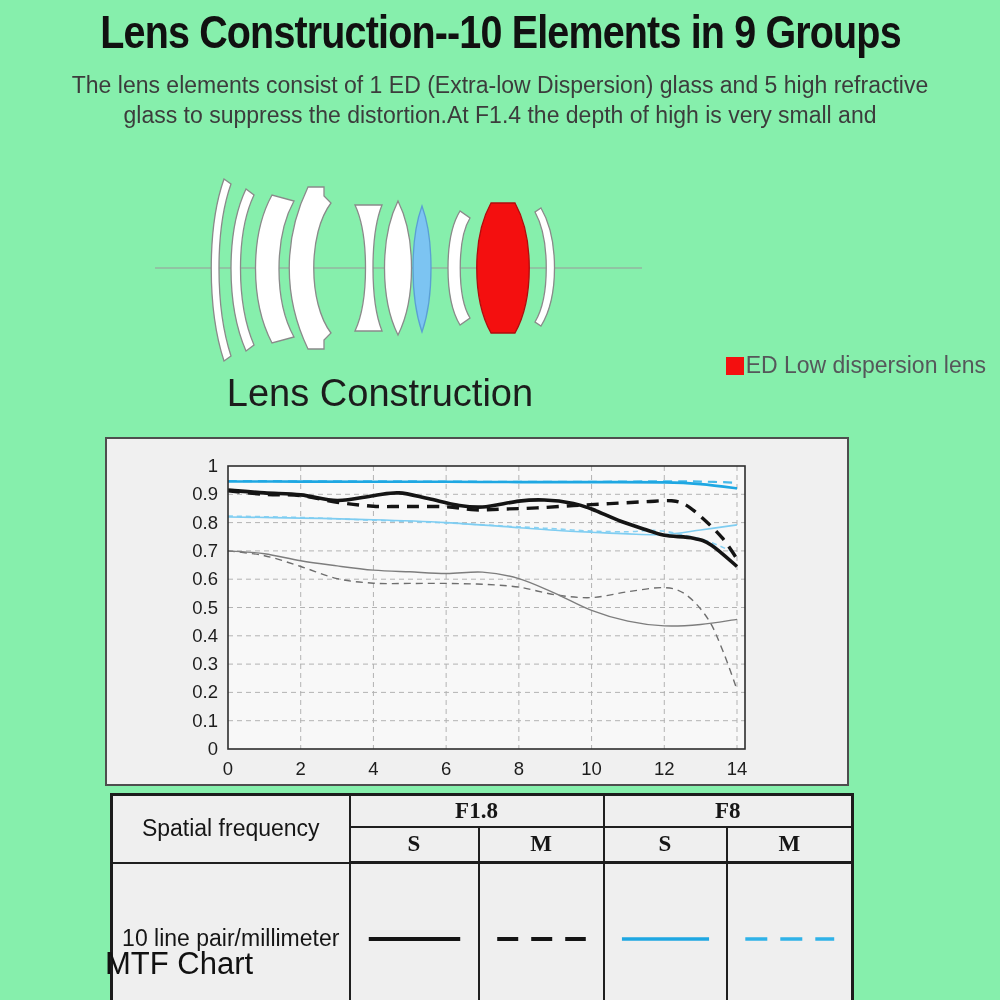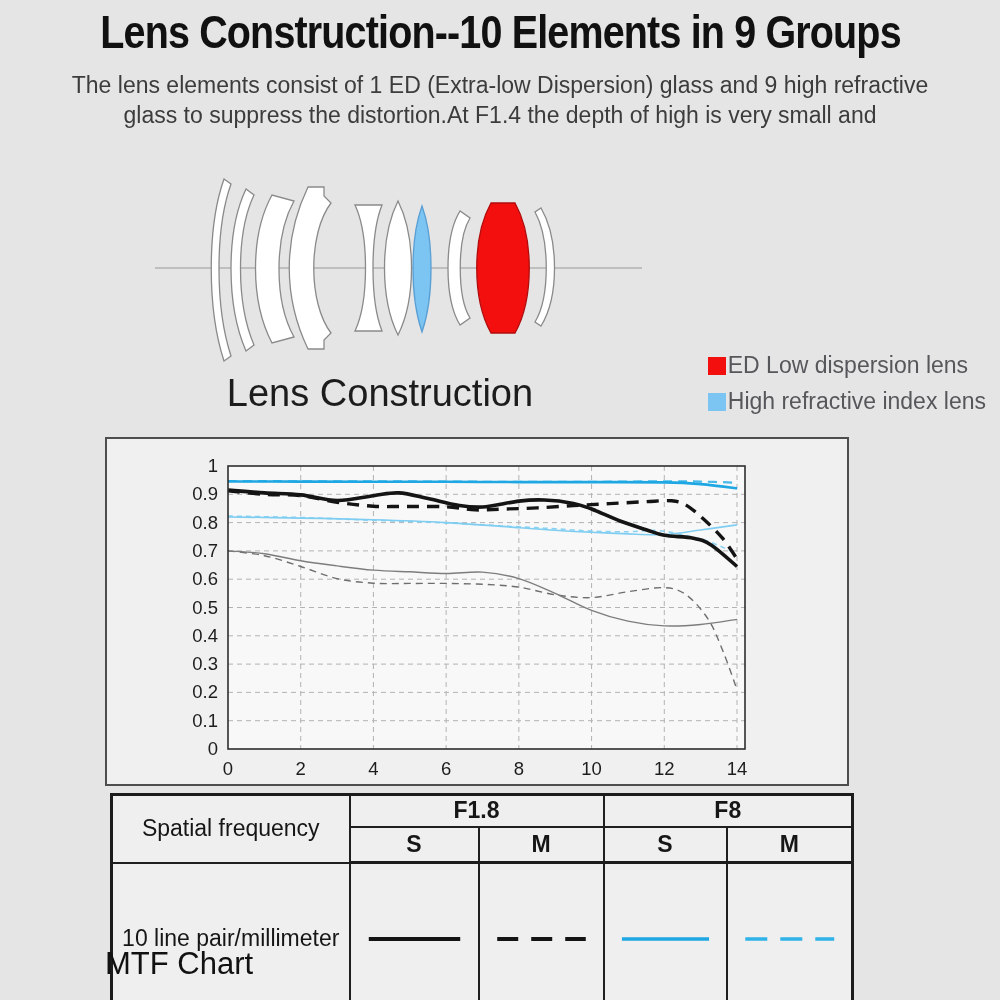--- a/index.html
+++ b/index.html
@@ -1,16 +1,16 @@
 <!DOCTYPE html>
 <html><head>
 <meta charset="utf-8">
 <style>
   html,body{margin:0;padding:0;background:#ffffff;}
-  .page{position:relative;width:1000px;height:1000px;background:#e5e5e5;overflow:hidden;
+  .page{position:relative;width:1000px;height:1000px;background:#86efac;overflow:hidden;
         font-family:"Liberation Sans", sans-serif;color:#1a1a1a;}
   .title{position:absolute;top:4px;left:0;width:1000px;text-align:center;}
   .title .condense{display:inline-block;transform:scaleX(0.84);transform-origin:center;
         font-size:47px;font-weight:bold;letter-spacing:-1px;color:#111;white-space:nowrap;}
   .desc{position:absolute;top:70px;left:0;width:1000px;text-align:center;
         font-size:23px;line-height:30px;color:#3c3c3c;}
   .lens-svg{position:absolute;left:150px;top:165px;}
   .lens-caption{position:absolute;left:150px;top:372px;width:460px;text-align:center;
         font-size:38px;font-weight:500;color:#1c1c1c;}
   .legend{position:absolute;top:352px;right:14px;display:flex;flex-direction:column;gap:9px;}
@@ -19,37 +19,37 @@
   .legend-label{font-size:23px;color:#55575a;white-space:nowrap;}
   .panel{position:absolute;left:105px;top:437px;width:744px;height:349px;box-sizing:border-box;
         background:#f0f0f0;border:2px solid #4e4e4e;}
   .panel svg{display:block;}
   .mtf-table{position:absolute;left:110px;top:793px;border-collapse:collapse;
         background:#efefef;table-layout:fixed;}
   .mtf-table td{border:2px solid #1f1f1f;text-align:center;vertical-align:middle;
         padding:0;font-size:23px;color:#161616;overflow:hidden;}
   .mtf-table{border:3px solid #1c1c1c;}
   .mtf-table tr.hdr2 td{border-bottom:3px solid #1c1c1c;}
-  .mono{font-family:Liberation Sans, sans-serif;font-size:19px;font-weight:bold;color:#222;}
+  .mono{font-family:Liberation Serif, serif;font-size:19px;font-weight:bold;color:#222;}
   .row-h1{height:32px;} .row-h2{height:36px;} .row-b{height:35px;}
   .sample-cell svg{width:100%;height:100%;display:block;}
   .mtf-caption{position:absolute;left:105px;top:946px;width:744px;text-align:left;
         font-size:31px;font-weight:500;color:#111;}
 </style>
 </head>
 <body>
 
 <div class="page">
 
   <h1 class="title" style="margin:0;">
     <span class="condense">Lens Construction--10 Elements in 9 Groups</span>
   </h1>
 
   <div class="desc">
-    <div>The lens elements consist of 1 ED (Extra-low Dispersion) glass and 9 high refractive</div>
+    <div>The lens elements consist of 1 ED (Extra-low Dispersion) glass and 5 high refractive</div>
     <div>glass to suppress the distortion.At F1.4 the depth of high is very small and</div>
   </div>
 
   <svg class="lens-svg" width="500" height="212" viewBox="0 0 500 212">
     <g stroke="#8a8a8a" stroke-width="1.3" fill="#ffffff">
       <line x1="5" y1="103" x2="492" y2="103" stroke="#9a9a9a" stroke-width="1.2"></line>
       <path d="M74,14 C57,62 57,144 74,196 L81,191 C65,142 65,64 81,19 Z"></path>
       <path d="M96,24 C76,66 76,140 96,186 L104,180 C86,138 86,68 104,30 Z"></path>
       <path d="M122,30 C100,70 100,136 122,178 L144,172 C124,136 124,72 144,36 Z"></path>
       <path d="M158,22 L174,22 L174,31 L181,38 C158,68 158,138 181,168 L174,175 L174,184 L158,184 C133,132 133,74 158,22 Z"></path>
@@ -61,24 +61,20 @@
       <path d="M385,47 C400,74 400,132 385,157 L391,161 C409,132 409,74 391,43 Z"></path>
     </g>
   </svg>
 
   <div class="lens-caption">Lens Construction</div>
 
   <div class="legend">
     <div class="legend-row">
       <span class="swatch" style="background: rgb(244, 15, 15);"></span>
       <span class="legend-label">ED Low dispersion lens</span>
-    </div>
-    <div class="legend-row">
-      <span class="swatch" style="background: rgb(124, 196, 242);"></span>
-      <span class="legend-label">High refractive index lens</span>
     </div>
   </div>
 
   <div class="panel">
     <svg id="mtfsvg" width="740" height="345" viewBox="0 0 740 345">
         <rect x="121" y="27" width="517" height="283" fill="#f8f8f8"></rect>
         <line x1="121" y1="281.7" x2="638" y2="281.7" stroke="#b3b3b3" stroke-width="1" stroke-dasharray="5 4"></line>
         <line x1="121" y1="253.4" x2="638" y2="253.4" stroke="#b3b3b3" stroke-width="1" stroke-dasharray="5 4"></line>
         <line x1="121" y1="225.10000000000002" x2="638" y2="225.10000000000002" stroke="#b3b3b3" stroke-width="1" stroke-dasharray="5 4"></line>
         <line x1="121" y1="196.8" x2="638" y2="196.8" stroke="#b3b3b3" stroke-width="1" stroke-dasharray="5 4"></line>

